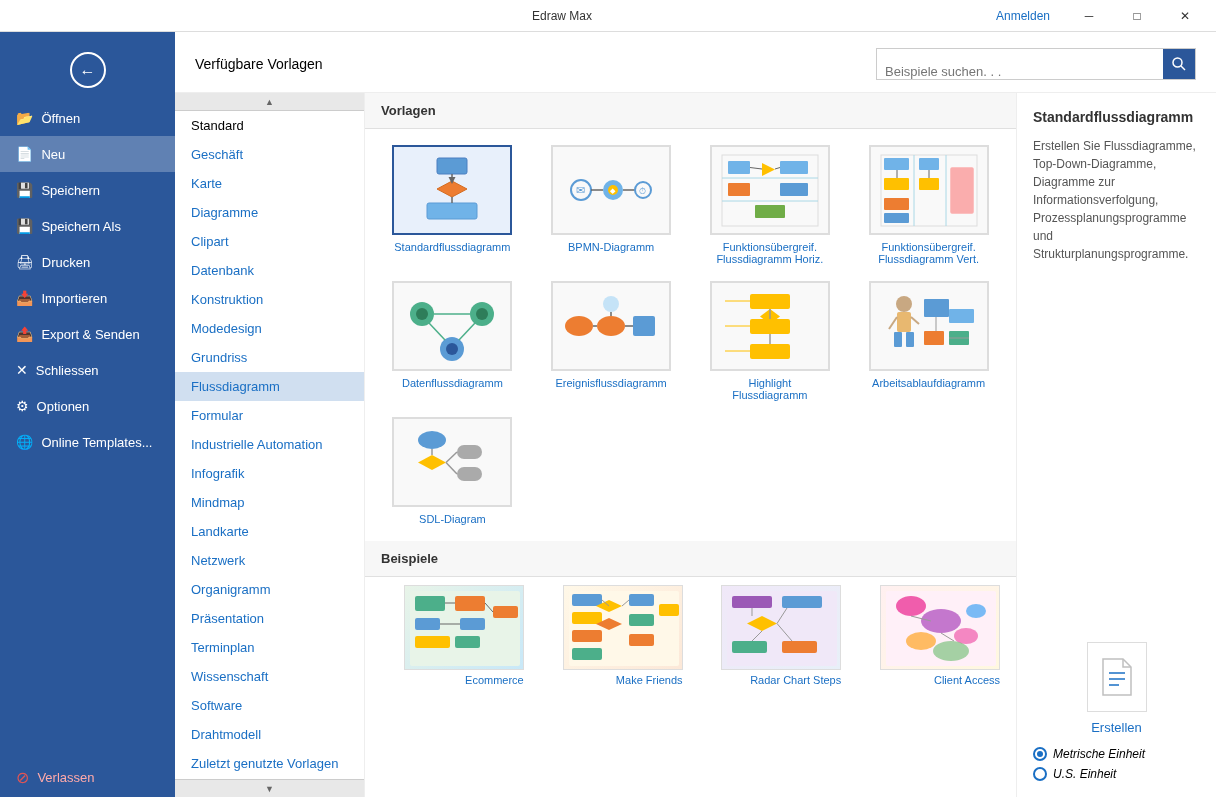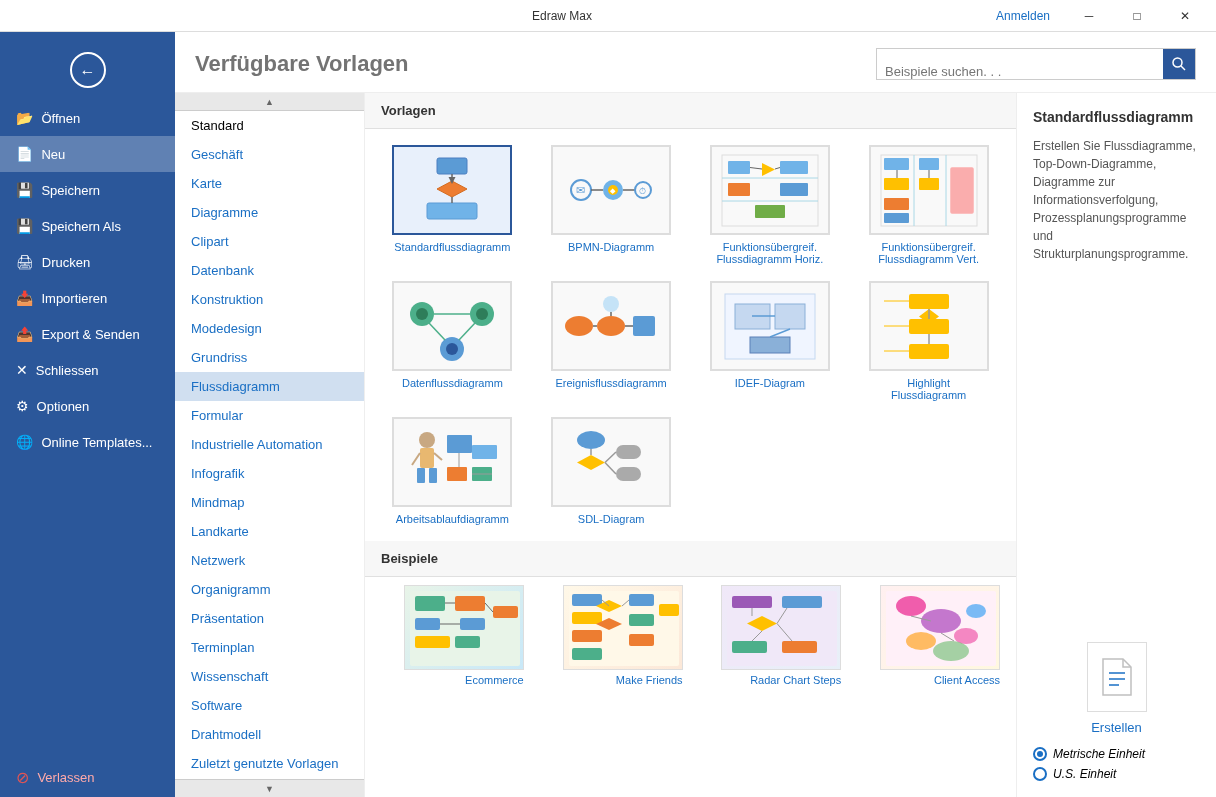--- a/index.html
+++ b/index.html
@@ -21,21 +21,21 @@
     .back-btn { width: 36px; height: 36px; border-radius: 50%; border: 2px solid #fff; background: transparent; cursor: pointer; display: flex; align-items: center; justify-content: center; color: #fff; font-size: 16px; }
     .sidebar-item { padding: 10px 16px; color: #fff; cursor: pointer; font-size: 13px; display: flex; align-items: center; gap: 8px; }
     .sidebar-item.active { background: rgba(255,255,255,0.25); }
     .sidebar-item-danger { color: #ff6b6b; }
     
     
     .content { flex: 1; background: #fff; display: flex; flex-direction: column; overflow: hidden; }
     
     
     .content-header { padding: 16px 20px 12px; display: flex; align-items: center; justify-content: space-between; border-bottom: 1px solid #eee; }
-    .content-title { font-size: 22px; font-weight: 700; color: #737373; }
+    .content-title { font-size: 14px; font-weight: 400; color: #000000; }
     .search-box { display: flex; align-items: flex-end; border: 1px solid #ccc; width: 320px; height: 32px; }
     .search-input { flex: 1; border: none; outline: none; padding: 0 8px; font-size: 13px; color: #999; }
     .search-btn { width: 32px; height: 30px; background: #2b579a; border: none; cursor: pointer; display: flex; align-items: center; justify-content: center; color: #fff; }
     
     
     .content-body { display: flex; flex: 1; overflow: hidden; }
     .category-item { padding: 7px 16px; font-size: 13px; cursor: pointer; }
     .category-item.active { background: #d0dff0; color: #1a6fc4; }
     .category-item.blue { color: #1a6fc4; }
     
@@ -304,33 +304,20 @@
                 <line x1="32" y1="37" x2="36" y2="37" stroke="#666" stroke-width="1.5"></line>
                 <line x1="64" y1="37" x2="72" y2="37" stroke="#666" stroke-width="1.5"></line>
                 <circle cx="50" cy="15" rx="10" ry="8" fill="#c5e3f7"></circle>
                 <circle cx="50" cy="15" r="8" fill="#c5e3f7"></circle>
                 <line x1="50" y1="23" x2="50" y2="27" stroke="#666" stroke-width="1.5"></line>
               </svg>
             </div>
             <span class="template-label">Ereignisflussdiagramm</span>
           </div>
 
-          <div class="template-item">
-            <div class="template-thumb">
-              <svg class="tpl-svg" viewBox="0 0 100 75">
-                <rect x="5" y="5" width="90" height="65" fill="#f0f5ff" stroke="#c5d8f0" stroke-width="1"></rect>
-                <rect x="15" y="15" width="35" height="25" fill="#c5d8f0" stroke="#8ab0d8" stroke-width="1"></rect>
-                <rect x="55" y="15" width="30" height="25" fill="#c5d8f0" stroke="#8ab0d8" stroke-width="1"></rect>
-                <rect x="30" y="48" width="40" height="16" fill="#8ab0d8" stroke="#5b80b8" stroke-width="1"></rect>
-                <line x1="32" y1="27" x2="55" y2="27" stroke="#5b9bd5" stroke-width="1.5"></line>
-                <line x1="70" y1="40" x2="50" y2="48" stroke="#5b9bd5" stroke-width="1.5"></line>
-              </svg>
-            </div>
-            <span class="template-label">IDEF-Diagram</span>
-          </div>
 
           <div class="template-item">
             <div class="template-thumb">
               <svg class="tpl-svg" viewBox="0 0 100 75">
                 <rect x="30" y="5" width="40" height="15" rx="2" fill="#ffc000"></rect>
                 <rect x="30" y="30" width="40" height="15" rx="2" fill="#ffc000"></rect>
                 <rect x="30" y="55" width="40" height="15" rx="2" fill="#ffc000"></rect>
                 <polygon points="50,20 60,27.5 50,35 40,27.5" fill="#ffc000"></polygon>
                 <line x1="50" y1="20" x2="50" y2="30" stroke="#999" stroke-width="1.5"></line>
                 <line x1="50" y1="45" x2="50" y2="55" stroke="#999" stroke-width="1.5"></line>

